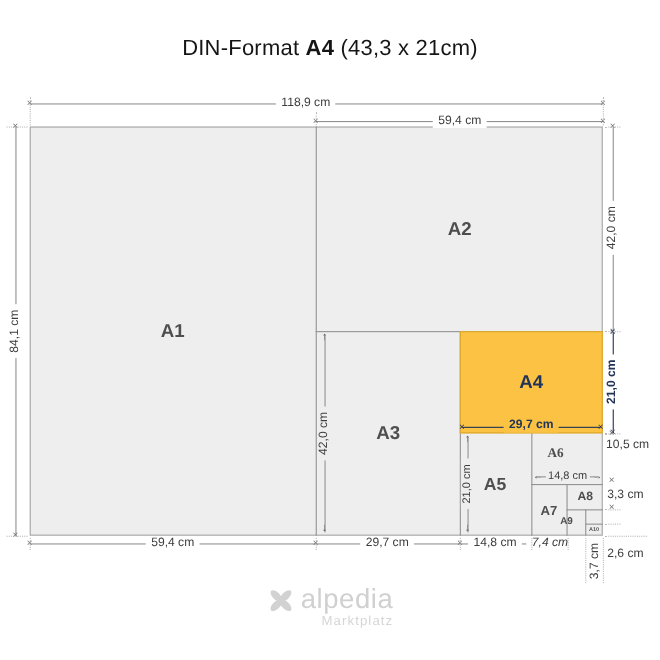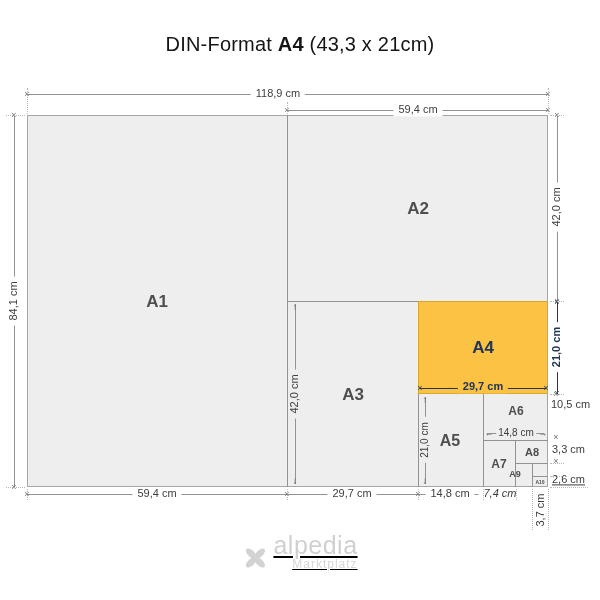--- a/index.html
+++ b/index.html
@@ -50,21 +50,21 @@
     position:absolute;transform:translate(-50%,-50%);
     font-size:9px;color:#6f6f6f;line-height:1;
   }
   .xmark.navy{color:#223457;}
   .arrow{
     position:absolute;transform:translate(-50%,-50%);
     font-size:10px;color:#5f5f5f;line-height:1;
   }
   .footer{
     position:absolute;left:50%;top:533px;transform:translateX(-50%);
-    display:flex;align-items:flex-end;gap:5px;text-decoration:underline;
+    display:flex;align-items:flex-start;gap:5px;
   }
   .brand{font-size:25px;color:#d0d0d0;line-height:1;letter-spacing:0.5px;}
   .tagline{font-size:12px;color:#d6d6d6;text-align:right;letter-spacing:1px;margin-top:-1px;}
 </style>
 </head>
 <body>
 
 <div class="stage">
 
   <div class="title">
@@ -82,21 +82,21 @@
   <div class="vline" style="left:515px;top:440px;height:47px;"></div>
   <div class="hline" style="left:515px;top:463px;width:33px;"></div>
   <div class="vline" style="left:532px;top:463px;height:24px;"></div>
   <div class="hline" style="left:532px;top:476px;width:16px;"></div>
 
   <div class="fmt" style="left:157px;top:301px;font-size:17px;">A1</div>
   <div class="fmt" style="left:418px;top:208px;font-size:17px;">A2</div>
   <div class="fmt" style="left:353px;top:394px;font-size:17px;">A3</div>
   <div class="fmt navy" style="left:483px;top:347px;font-size:17px;">A4</div>
   <div class="fmt" style="left:450px;top:441px;font-size:16px;">A5</div>
-  <div class="fmt" style="left:516px;top:411px;font-size:12px;">A6</div>
+  <div class="fmt" style="left:505px;top:411px;font-size:12px;font-family:Liberation Serif, serif;">A6</div>
   <div class="fmt" style="left:499px;top:464px;font-size:12px;">A7</div>
   <div class="fmt" style="left:532px;top:452px;font-size:11px;">A8</div>
   <div class="fmt" style="left:515px;top:474px;font-size:9px;">A9</div>
   <div class="fmt" style="left:540px;top:482px;font-size:5px;">A10</div>
 
   <div class="hline" style="left:27px;top:94px;width:521px;"></div>
   <span class="xmark" style="left:27px;top:94px;">×</span>
   <span class="xmark" style="left:548px;top:94px;">×</span>
   <div class="dlabel" style="left:278px;top:94px;">118,9 cm</div>
 
@@ -118,21 +118,21 @@
   <div class="vline navy" style="left:557px;top:302px;height:92px;"></div>
   <span class="xmark navy" style="left:557px;top:302px;">×</span>
   <span class="xmark navy" style="left:557px;top:393px;">×</span>
   <div class="dlabel rot" style="left:557px;top:347px;color:#223457;font-weight:bold;">21,0 cm</div>
 
   <span class="xmark" style="left:556px;top:394px;">×</span>
   <div class="dlabel leftal" style="left:551px;top:405px;">10,5 cm</div>
   <span class="xmark" style="left:556px;top:437px;">×</span>
   <div class="dlabel leftal" style="left:552px;top:450px;">3,3 cm</div>
   <span class="xmark" style="left:556px;top:461px;">×</span>
-  <div class="dlabel leftal" style="left:552px;top:480px;text-decoration:underline;">2,6 cm</div>
+  <div class="dlabel leftal" style="left:552px;top:504px;">2,6 cm</div>
 
   <div class="hline" style="left:27px;top:494px;width:490px;"></div>
   <span class="xmark" style="left:27px;top:494px;">×</span>
   <span class="xmark" style="left:287px;top:494px;">×</span>
   <span class="xmark" style="left:418px;top:494px;">×</span>
   <span class="xmark" style="left:483px;top:494px;">×</span>
   <span class="xmark" style="left:516px;top:494px;">×</span>
   <div class="dlabel" style="left:157px;top:494px;">59,4 cm</div>
   <div class="dlabel" style="left:352px;top:494px;">29,7 cm</div>
   <div class="dlabel" style="left:450px;top:494px;">14,8 cm</div>

